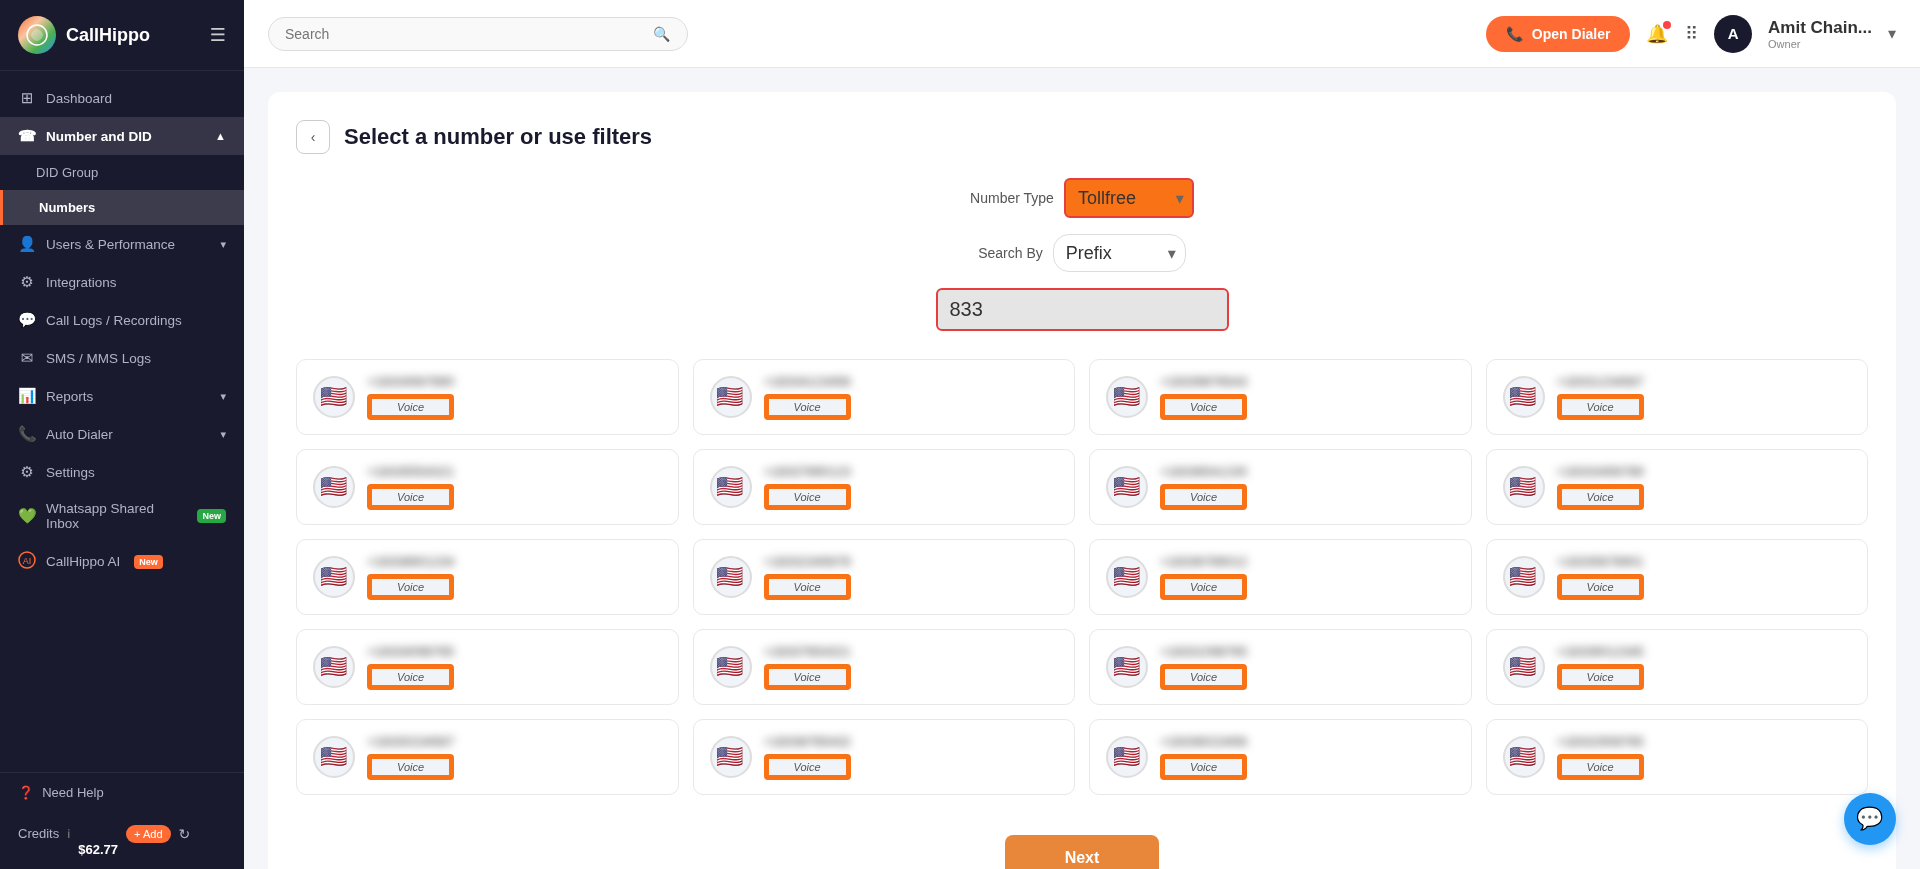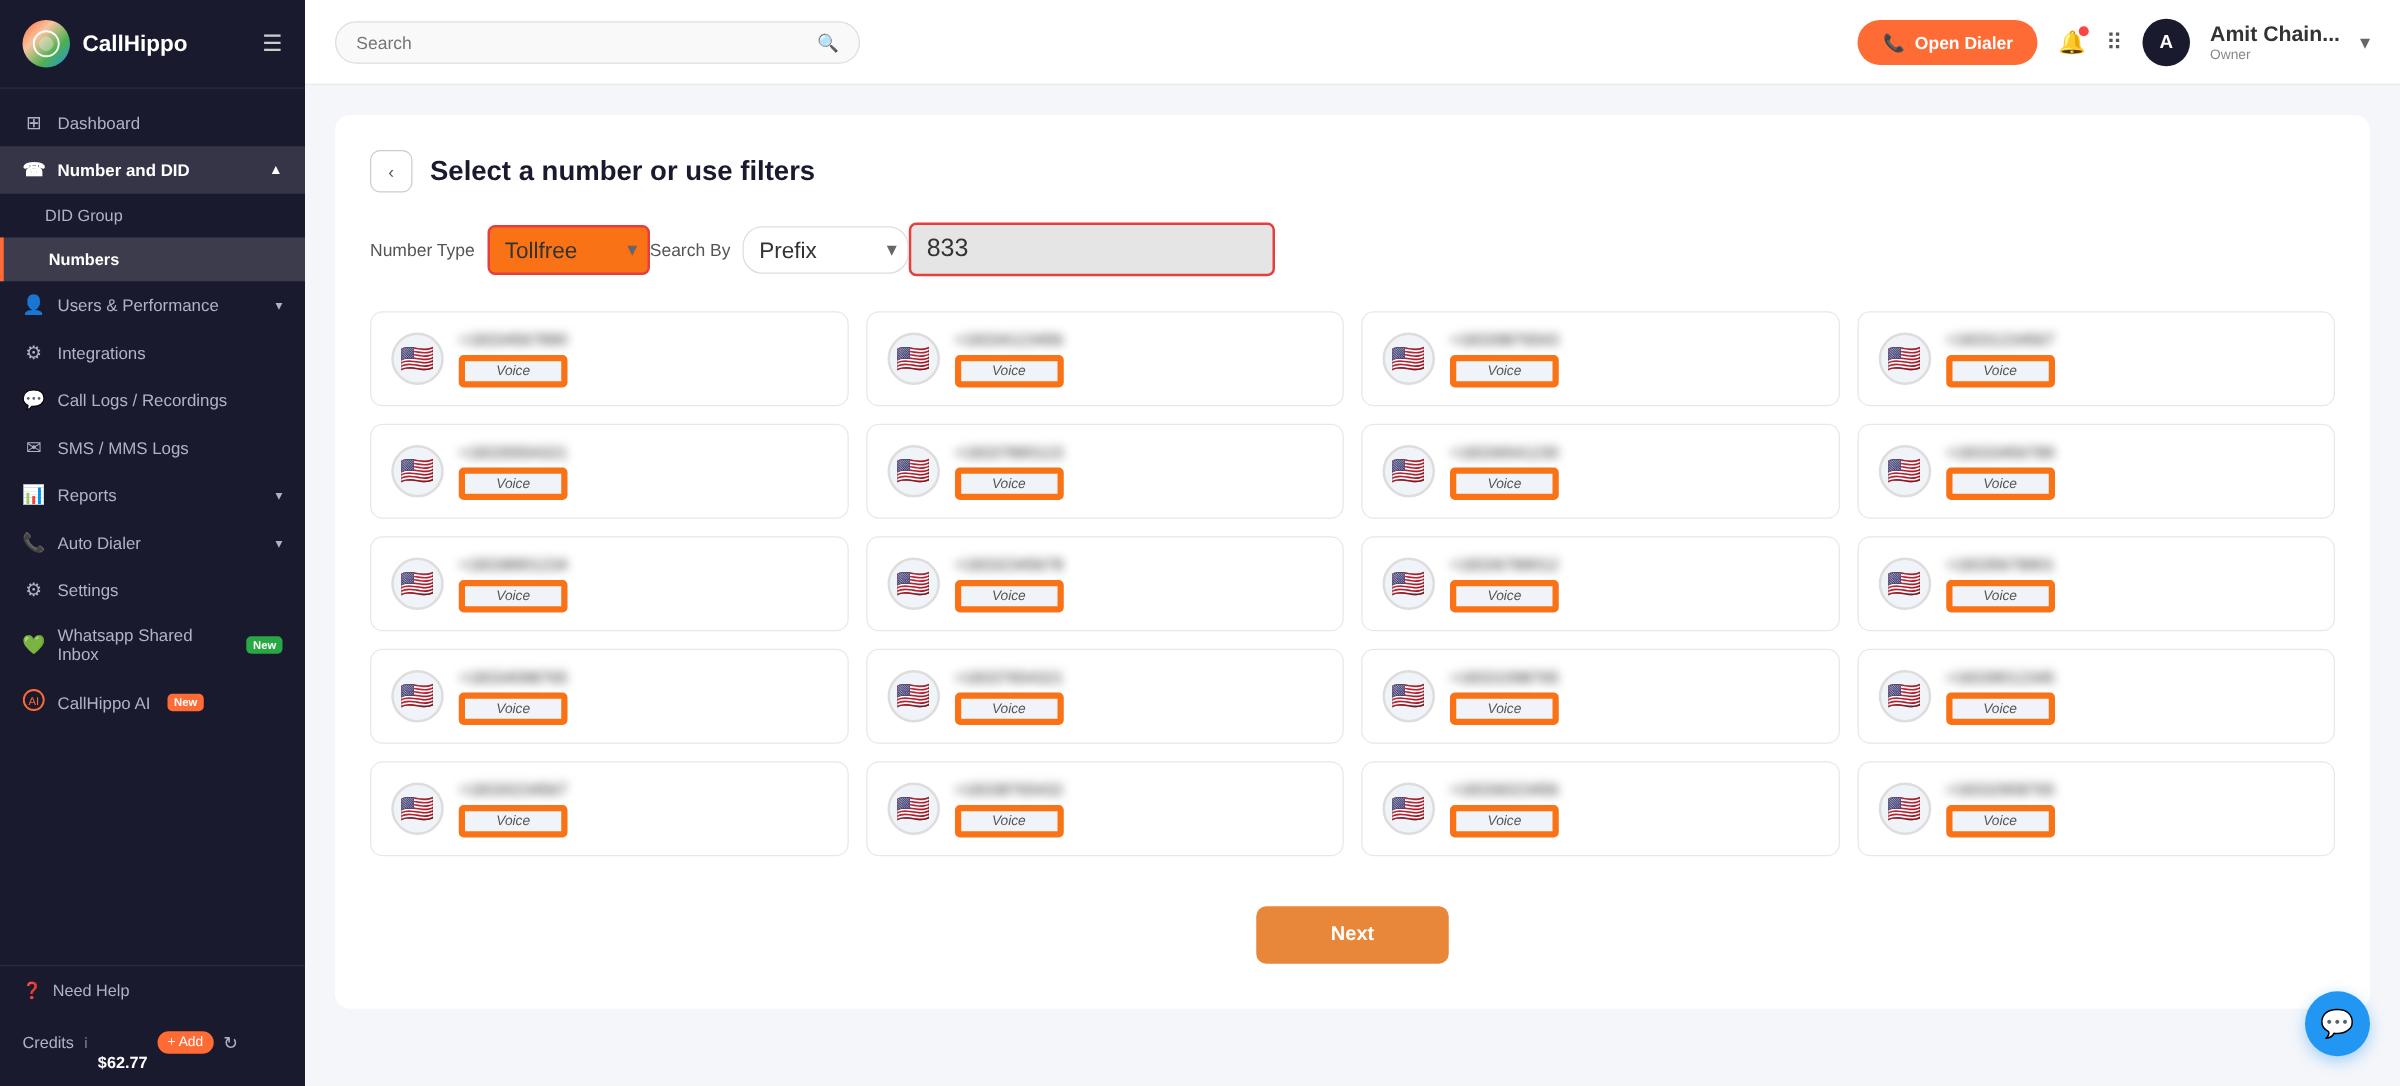--- a/index.html
+++ b/index.html
@@ -74,21 +74,21 @@
     .page-card { background: #fff; border-radius: 12px; padding: 28px; min-height: 700px; }
 
     .page-header { display: flex; align-items: center; gap: 14px; margin-bottom: 24px; }
     .back-btn {
       width: 34px; height: 34px; border: 1.5px solid #ccc; border-radius: 8px;
       display: flex; align-items: center; justify-content: center; cursor: pointer; color: #555; font-size: 14px;
     }
     .page-title { font-size: 22px; font-weight: 700; color: #1a1a2e; }
 
     
-    .filters-row { display: flex; align-items: center; gap: 0; margin-bottom: 28px; }
+    .filters-row { display: flex; align-items: center; gap: 16px; margin-bottom: 28px; flex-direction: column; }
     .filter-group { display: flex; align-items: center; gap: 10px; }
     .filter-label { font-size: 14px; color: #555; font-weight: 500; }
     .filter-select {
       border: 2px solid #e53e3e; border-radius: 6px; padding: 8px 32px 8px 12px;
       font-size: 18px; color: #333; background: #f97316; cursor: pointer; appearance: none;
       position: relative; min-width: 130px;
     }
     .select-wrapper { position: relative; display: inline-block; }
     .select-wrapper::after { content: '▾'; position: absolute; right: 10px; top: 50%; transform: translateY(-50%); pointer-events: none; color: #666; }
     .filter-select-plain {

